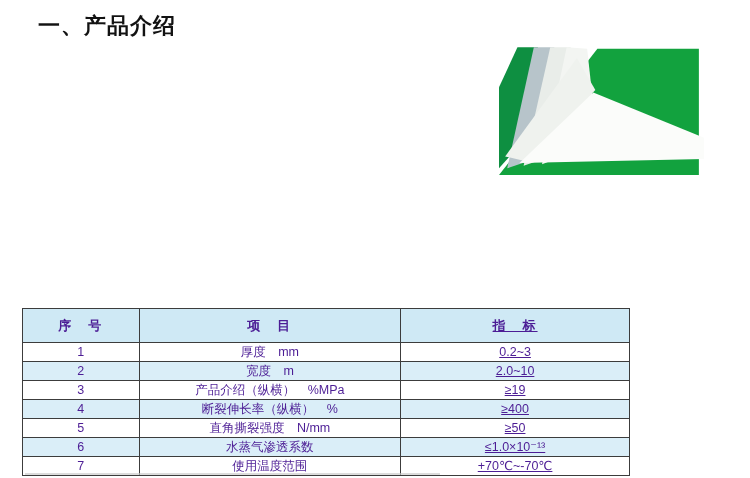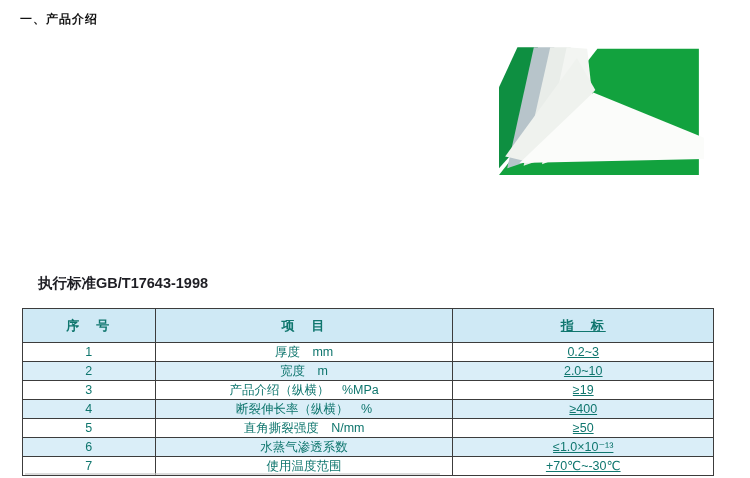--- a/index.html
+++ b/index.html
@@ -9,22 +9,22 @@
     font-family: "Liberation Sans", "DejaVu Sans", sans-serif;
     overflow: hidden;
   }
   .page {
     position: relative;
     width: 750px; height: 478px;
     background: #ffffff;
   }
   .section-heading {
     position: absolute;
-    left: 20px;
-    font-size: 12px;
+    left: 38px;
+    font-size: 22px;
     font-weight: bold;
     color: #121212;
     letter-spacing: 1px;
   }
   #intro-heading { top: 11px; }
   #specs-heading { top: 221px; }
 
   .intro-paragraph {
     position: absolute;
     left: 38px; top: 45px;
@@ -62,25 +62,25 @@
     font-weight: 600;
     color: #1e1e24;
   }
   #spec-line-1 { top: 250px; }
   #spec-line-2 { top: 274px; }
 
   
   .spec-table {
     position: absolute;
     left: 22px; top: 308px;
-    width: 692px;
+    width: 608px;
     border-collapse: collapse;
     table-layout: fixed;
     font-size: 12.5px;
-    color: #0f766e;
+    color: #4c1d95;
   }
   .spec-table th, .spec-table td {
     border: 1px solid var(--tbl-border, #3c3c3c);
     text-align: center;
     padding: 0 4px;
     overflow: hidden;
     white-space: nowrap;
   }
   .spec-table th {
     height: 34px;
@@ -116,21 +116,20 @@
     <div class="layer ly-green-dark" style="background: rgb(14, 143, 65);"></div>
     <div class="layer ly-gray-sheet" style="background: rgb(183, 196, 202);"></div>
     <div class="layer ly-white-sheet-1" style="background: rgb(233, 237, 233);"></div>
     <div class="layer ly-white-sheet-2" style="background: rgb(243, 245, 242);"></div>
     <div class="layer ly-white-sheet-3" style="background: rgb(239, 242, 238);"></div>
     <div class="layer ly-white-front" style="background: rgb(251, 252, 250);"></div>
   </div>
 
 
 
-  <div class="spec-line" id="spec-line-2">执行标准GB/T17643-1998</div>
 
   <table class="spec-table">
     <thead>
       <tr>
         <th class="col-no">序　号</th>
         <th class="col-item">项　目</th>
         <th class="col-idx">指　标</th>
       </tr>
     </thead>
     <tbody>
@@ -160,20 +159,20 @@
           <td class="col-idx">≥50</td>
         </tr>
         <tr class="stripe">
           <td class="col-no">6</td>
           <td class="col-item">水蒸气渗透系数</td>
           <td class="col-idx">≤1.0×10⁻¹³</td>
         </tr>
         <tr>
           <td class="col-no">7</td>
           <td class="col-item">使用温度范围</td>
-          <td class="col-idx">+70℃~-30℃</td>
+          <td class="col-idx">+70℃~-70℃</td>
         </tr>
       </tbody>
   </table>
 
   <div class="table-shadow"></div>
 
 </div>
 
 </body></html>

